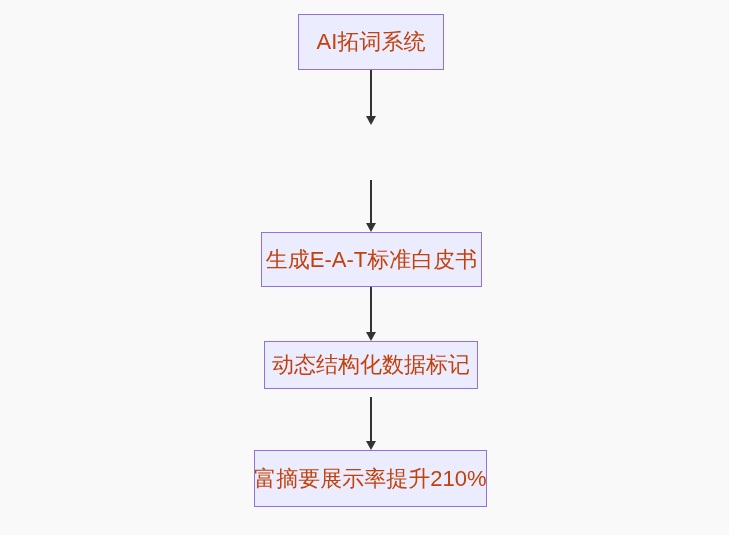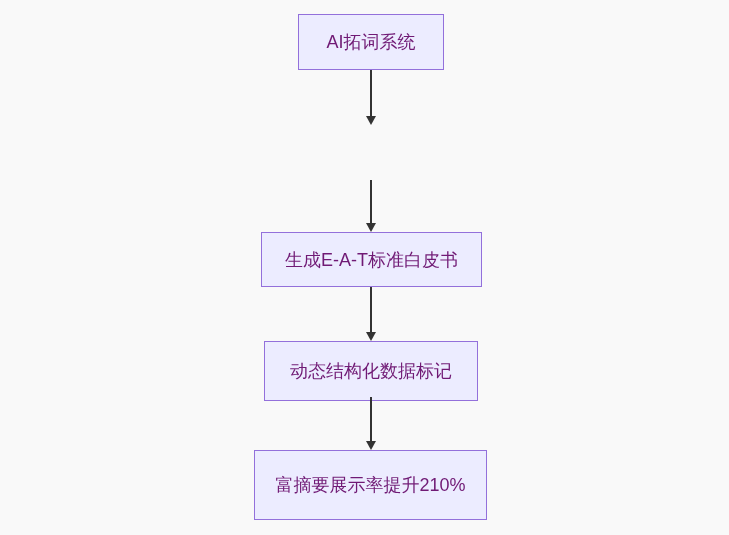--- a/index.html
+++ b/index.html
@@ -18,30 +18,30 @@
   .node {
     position: absolute;
     box-sizing: border-box;
     background: #ececff;
     border: 1.3px solid #9370db;
     display: flex;
     align-items: center;
     justify-content: center;
   }
   .node-label {
-    font-size: 18px;
-    color: #701a75;
+    font-size: 22px;
+    color: #c2410c;
     white-space: nowrap;
     line-height: 1;
   }
   .n1 { left: 298px; top: 14px;  width: 146px; height: 56px; }
   .n2 { left: 274px; top: 125px; width: 192px; height: 55px; }
   .n3 { left: 261px; top: 232px; width: 221px; height: 55px; }
-  .n4 { left: 264px; top: 341px; width: 214px; height: 60px; }
-  .n5 { left: 254px; top: 450px; width: 233px; height: 70px; }
+  .n4 { left: 264px; top: 341px; width: 214px; height: 48px; }
+  .n5 { left: 254px; top: 450px; width: 233px; height: 57px; }
 
   .edge {
     position: absolute;
     left: 364px;
     width: 13px;
     display: flex;
     flex-direction: column;
     align-items: center;
   }
   .edge-line {

